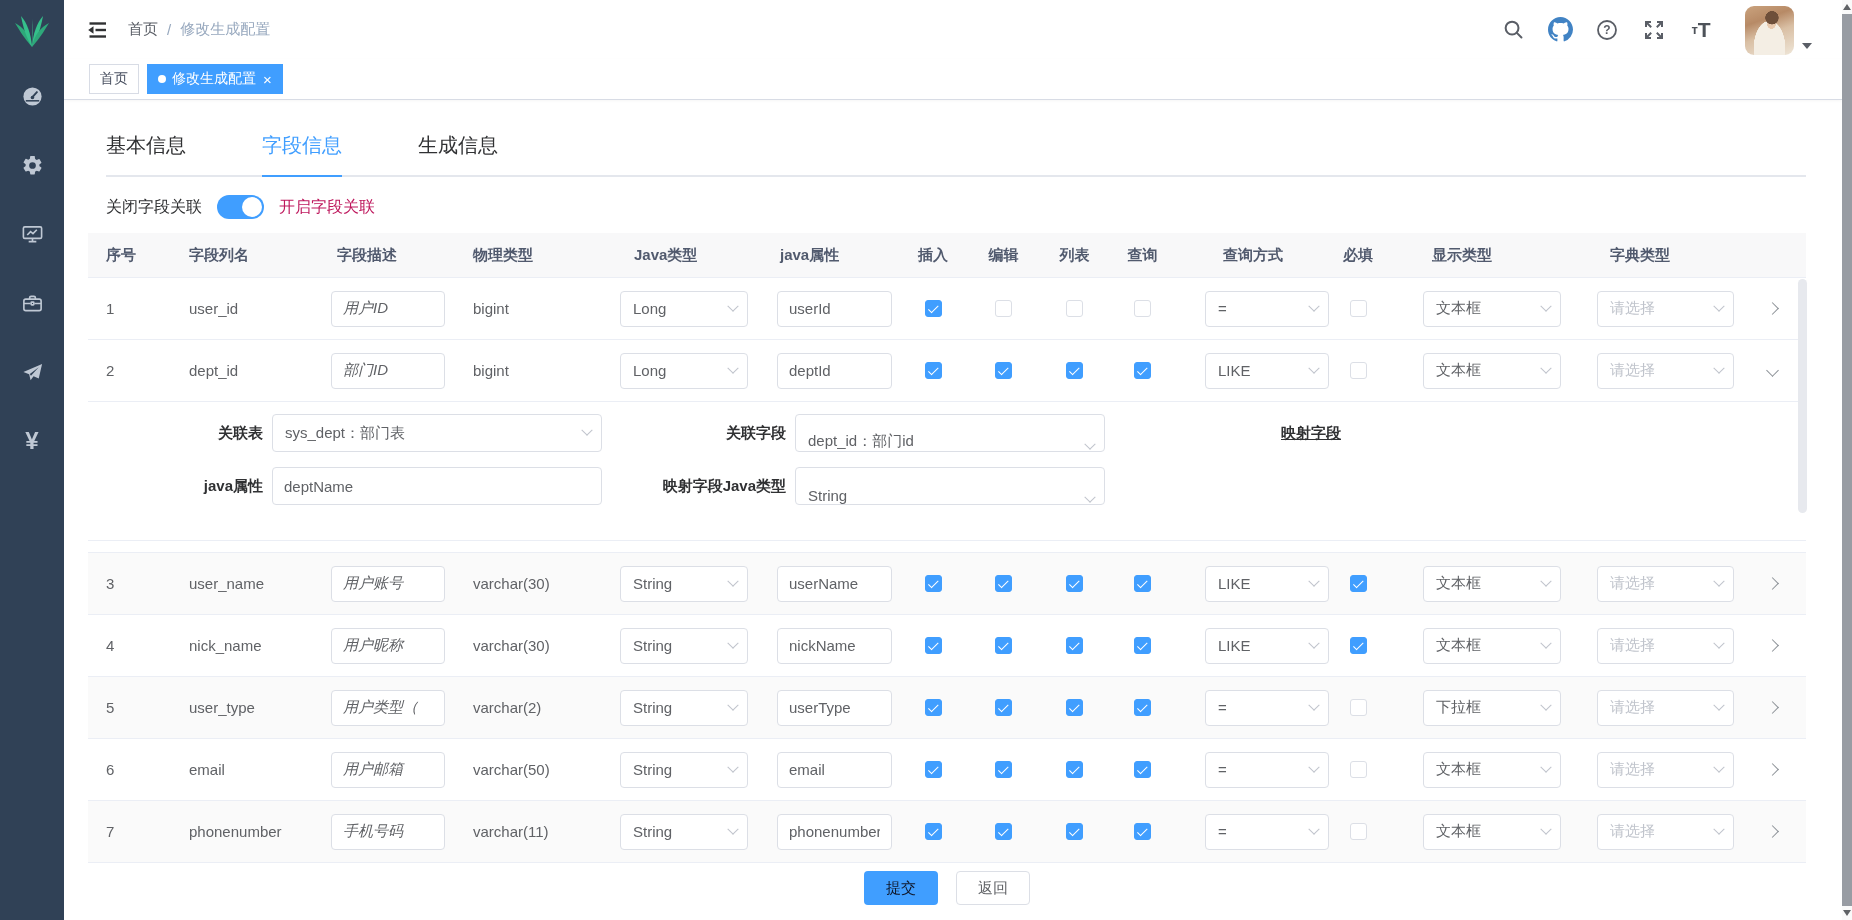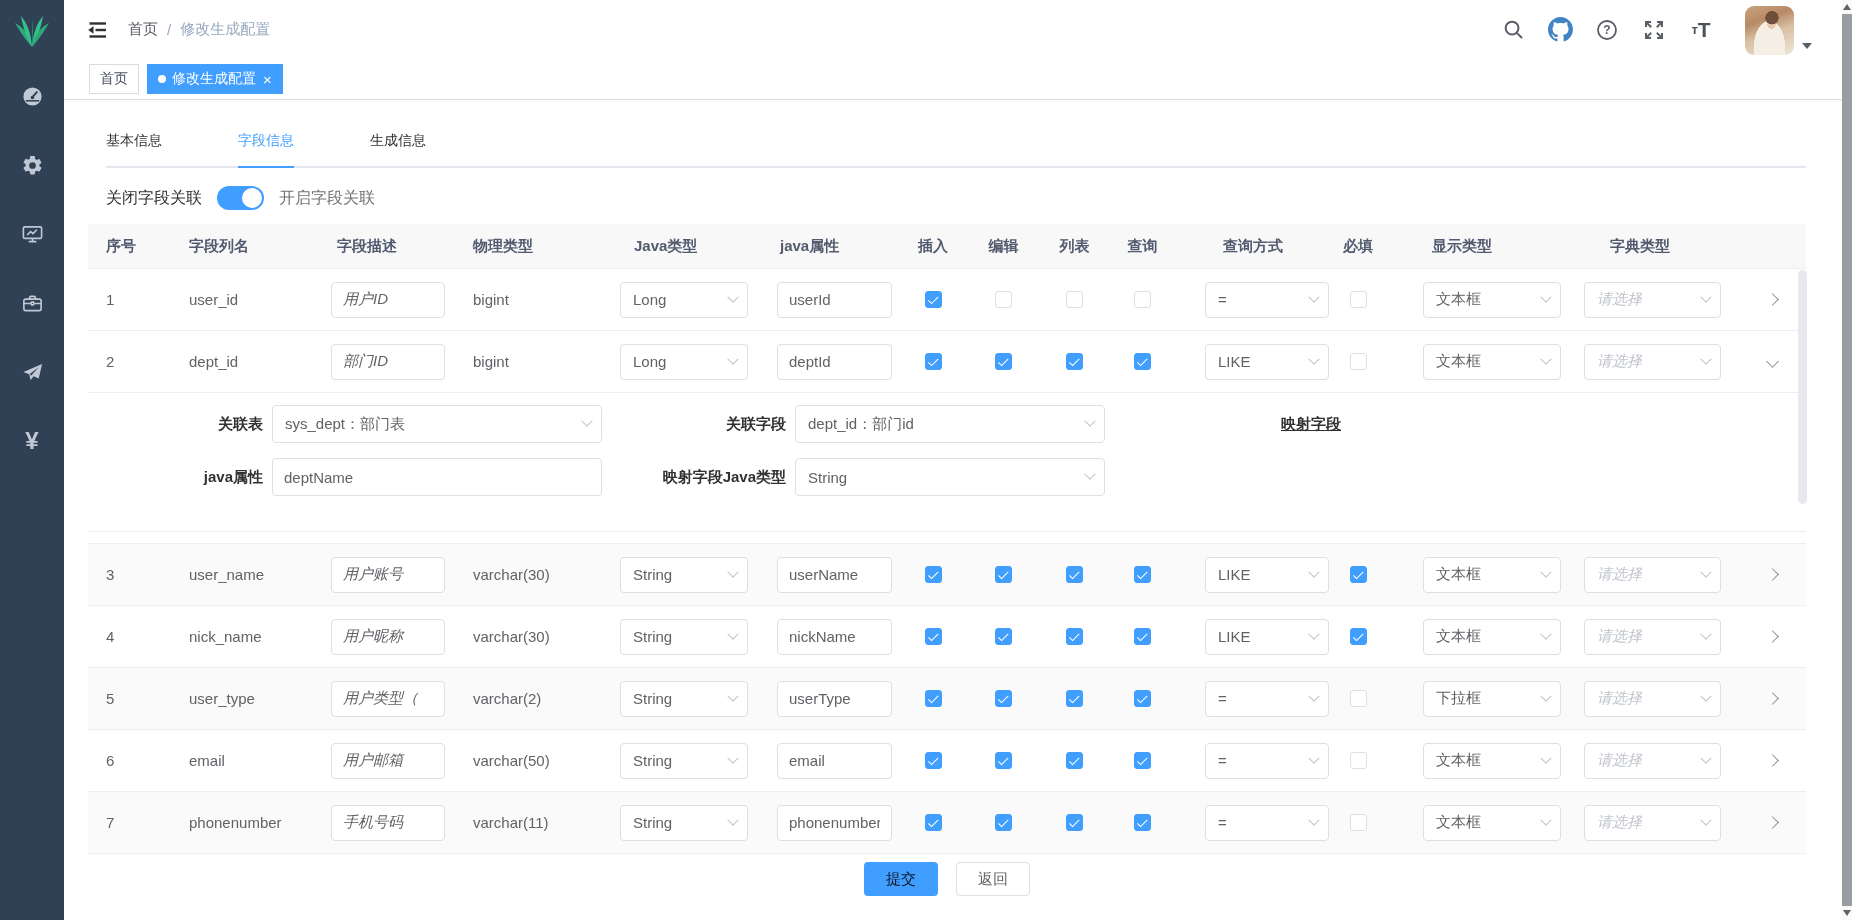--- a/index.html
+++ b/index.html
@@ -41,47 +41,47 @@
   .tag { height:30px; display:inline-flex; align-items:center; padding:0 10px; border:1px solid #d8dce5;
     background:#fff; color:#495060; font-size:14px; cursor:pointer; }
   .tag.active { background:#409eff; border-color:#409eff; color:#fff; }
   .tag .dot { width:8px; height:8px; border-radius:50%; background:#fff; margin-right:6px; }
   .tag .close-x { margin-left:7px; font-size:15px; line-height:1; }
 
   
   .page { position:absolute; left:64px; top:100px; width:1778px; padding:0 0 0 24px; }
   .tabs { position:relative; display:flex; gap:76px; margin:32px 0 0 18px; padding-bottom:16px;
     border-bottom:2px solid #e4e7ed; width:1700px; }
-  .tab { position:relative; font-size:14px; color:#303133; cursor:pointer; }
+  .tab { position:relative; font-size:20px; color:#303133; cursor:pointer; }
   .tab.active { color:#409eff; }
   .tab.active::after { content:""; position:absolute; left:0; right:0; bottom:-18px; height:2px; background:#409eff; }
 
   .toggle-row { display:flex; align-items:center; gap:15px; margin:17px 0 0 18px; height:26px; }
   .toggle-label-off { color:#303133; font-size:16px; }
   .switch { position:relative; width:47px; height:24px; border-radius:12px; background:#409eff; cursor:pointer; flex:0 0 auto; }
   .switch .knob { position:absolute; right:2px; top:2px; width:20px; height:20px; border-radius:50%; background:#fff; }
-  .toggle-label-on { color:#737373; font-size:16px; cursor:pointer; }
+  .toggle-label-on { color:#be185d; font-size:16px; cursor:pointer; }
 
   
   .table { position:relative; margin-top:13px; width:1718px; }
   .thead, .trow { display:grid;
     grid-template-columns:90px 145px 145px 145px 145px 140px 70px 71px 71px 65px 153px 60px 170px 180px 68px;
     align-items:center; }
   .thead { height:45px; background:#f8f8f9; border-bottom:1px solid #ebeef5; }
   .th { font-weight:bold; color:#515a6e; font-size:15px; white-space:nowrap; }
   .trow { height:62px; border-bottom:1px solid #ebeef5; background:#fff; }
   .trow.shaded { background:#fafafa; }
   .td { font-size:15px; color:#606266; white-space:nowrap; }
 
   .c-seq { padding-left:18px; } .c-name { padding-left:11px; } .c-phys { padding-left:5px; }
   .th.c-desc { padding-left:14px; } .th.c-java { padding-left:21px; } .th.c-attr { padding-left:22px; }
   .th.c-qtype { padding-left:48px; } .th.c-display { padding-left:44px; } .th.c-dict { padding-left:52px; }
   .c-ck { display:flex; justify-content:center; padding-left:0 !important; }
   .c-desc .input { margin-left:8px;font-style:italic; } .c-java .select { margin-left:7px; } .c-attr .input { margin-left:19px; }
-  .c-qtype .select { margin-left:30px; } .c-display .select { margin-left:35px; } .c-dict .select { margin-left:26px;font-style:italic; }
+  .c-qtype .select { margin-left:30px; } .c-display .select { margin-left:35px; } .c-dict .select { margin-left:39px; }
   .c-expand { display:flex; justify-content:center; }
 
   .input { height:36px; border:1px solid #dcdfe6; border-radius:4px; padding:0 11px; font-size:15px;
     color:#606266; background:#fff; outline:none; font-family:inherit; }
   .w-desc { width:114px; } .w-attr { width:115px; }
   .select { height:36px; border:1px solid #dcdfe6; border-radius:4px; background:#fff; display:flex;
     align-items:center; padding:0 10px 0 12px; cursor:pointer; }
   .sel-txt { font-size:15px; color:#606266; overflow:hidden; white-space:nowrap; }
   .select.placeholder .sel-txt { color:#c0c4cc; }
   .w-java { width:128px; } .w-qtype { width:124px; } .w-display { width:138px; } .w-dict { width:137px; }
@@ -96,21 +96,21 @@
     transform:rotate(-45deg); cursor:pointer; }
   .exp-arrow.down { transform:rotate(45deg); border-color:#8b9096; }
 
   
   .expand-area { border-bottom:1px solid #ebeef5; padding:12px 7px 35px 0; background:#fff; }
   .ex-row { display:flex; align-items:center; height:38px; }
   .ex-row + .ex-row { margin-top:15px; }
   .ex-label { font-weight:bold; color:#303133; font-size:15px; text-align:right; padding-right:9px; white-space:nowrap; }
   .ex-l1 { width:184px; } .ex-l2 { width:193px; } .ex-l3 { width:245px;text-decoration:underline; }
   .ex-sel, .ex-input { height:38px; }
-  .ex-w1 { width:330px; } .ex-w2 { width:310px; } .ex-w3 { width:260px; }
+  .ex-w1 { width:330px; } .ex-w2 { width:310px;align-items:flex-end; } .ex-w3 { width:260px; }
   .exp-spacer { height:12px; border-bottom:1px solid #ebeef5; background:#fff; }
 
   .inner-thumb { position:absolute; right:-1px; top:46px; width:9px; height:234px; background:#e7e9ee; border-radius:5px; }
 
   
   .footer-btns { width:1718px; display:flex; justify-content:center; gap:18px; margin-top:8px; }
   .btn { height:34px; border-radius:4px; font-size:15px; display:inline-flex; align-items:center;
     padding:0 21px; cursor:pointer; border:1px solid transparent; font-family:inherit; }
   .btn-primary { background:#409eff; color:#0f172a; }
   .btn-plain { background:#fff; color:#606266; border-color:#dcdfe6; }

